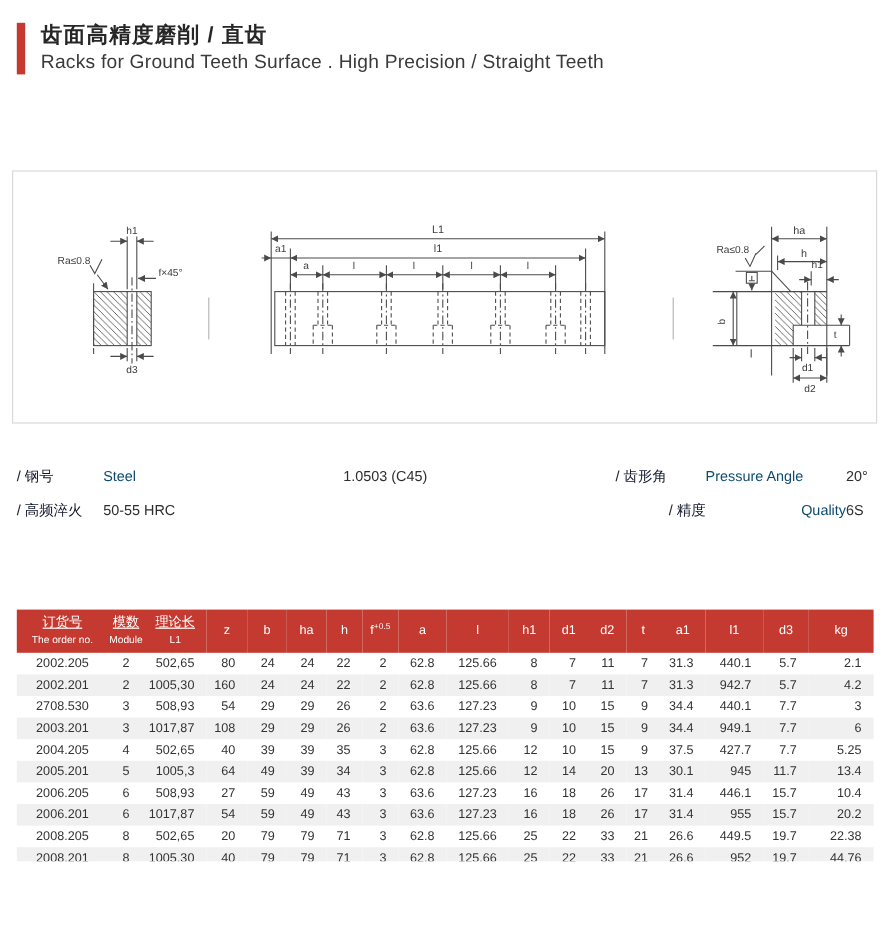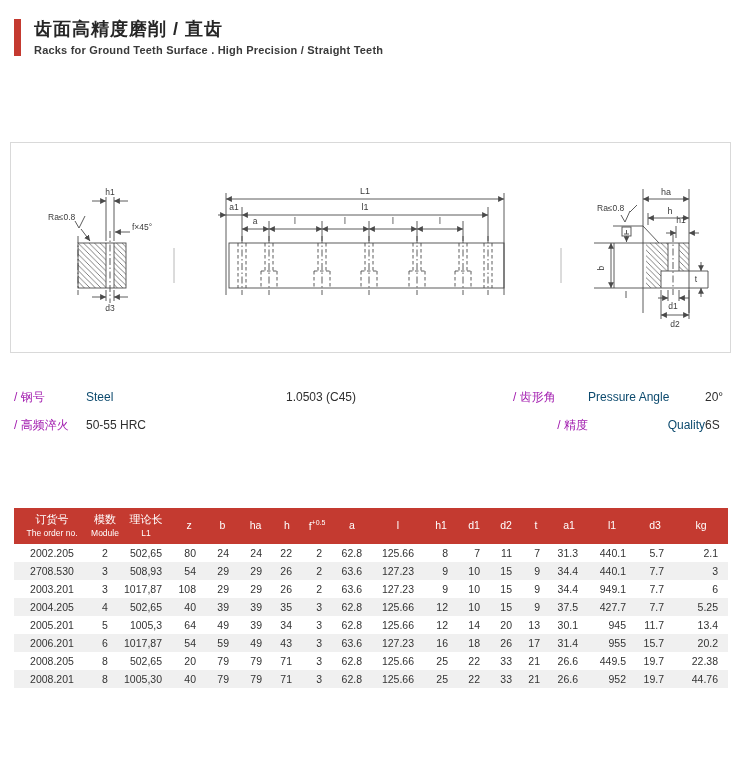--- a/index.html
+++ b/index.html
@@ -3,47 +3,47 @@
 <meta charset="utf-8">
 <style>
   html,body{margin:0;padding:0;background:#fff;}
   .page{position:relative;width:742px;height:718px;background:#fff;overflow:hidden;
         font-family:"Liberation Sans","DejaVu Sans",sans-serif;color:#2e2e2e;}
 
   
   .hdr{position:absolute;left:14px;top:19px;display:flex;align-items:stretch;}
   .hdr-bar{width:7px;background:#c43a30;margin-right:13px;}
   .hdr-title{font-size:18px;font-weight:bold;color:#262626;line-height:1.15;letter-spacing:1px;}
-  .hdr-sub{font-size:11px;color:#3a3a3a;margin-top:4px;letter-spacing:.2px;font-weight:bold;}
+  .hdr-sub{font-size:16px;color:#3a3a3a;margin-top:4px;letter-spacing:.2px;}
 
   
   .drawing-box{position:absolute;left:10px;top:142px;width:719px;height:209px;
                border:1px solid #d9d9d9;background:#fff;}
   .drawing-box svg{display:block;width:100%;height:100%;}
   .dim-t{font-size:9px;fill:#3c3c3c;}
   .dim-s{font-size:8.5px;fill:#3c3c3c;}
 
   
   .specs{position:absolute;left:0;top:386px;width:742px;font-size:12px;}
   .spec-row{position:absolute;display:flex;align-items:baseline;white-space:nowrap;}
-  .spec-cn{color:#a21caf;}
+  .spec-cn{color:#0f172a;}
   .spec-en{color:#0c4a6e;}
   .sr-l1{left:14px;top:3px;}  .sr-l2{left:14px;top:31px;}
   .sr-r1{left:513px;top:3px;} .sr-r2{left:513px;top:31px;text-align:right;}
   .sr-l1 .spec-cn,.sr-l2 .spec-cn{width:72px;}
   .sr-l1 .spec-en,.sr-l2 .spec-en{width:200px;}
   .sr-r1 .spec-cn,.sr-r2 .spec-cn{width:75px;}
   .sr-r1 .spec-en,.sr-r2 .spec-en{width:117px;}
 
   
   table.data{position:absolute;left:14px;top:508px;width:714px;border-collapse:collapse;
              table-layout:fixed;font-size:10.5px;color:#333;}
   table.data th{background:#c43a30;color:#fff;font-weight:normal;vertical-align:middle;
                 height:36px;padding:0;text-align:center;line-height:1.25;}
-  .th-cn{font-size:11px;} .th-en{font-size:8.5px;margin-top:1px;}
+  .th-cn{font-size:11px;text-decoration:underline;} .th-en{font-size:8.5px;margin-top:1px;}
   table.data th sup{font-size:7px;}
   table.data td{height:18px;padding:0 10px 0 0;text-align:right;vertical-align:middle;}
   table.data td.c-center{text-align:center;padding:0;}
   table.data tbody tr:nth-child(even){background:#f0f0f0;}
 </style>
 </head>
 <body>
 
 <div class="page">
 
@@ -338,20 +338,40 @@
           <td>8</td>
           <td>7</td>
           <td>11</td>
           <td>7</td>
           <td>31.3</td>
           <td>440.1</td>
           <td>5.7</td>
           <td>2.1</td>
         </tr>
         <tr>
+          <td class="c-center">2002.201</td>
+          <td class="c-center">2</td>
+          <td>1005,30</td>
+          <td>160</td>
+          <td>24</td>
+          <td>24</td>
+          <td>22</td>
+          <td>2</td>
+          <td>62.8</td>
+          <td>125.66</td>
+          <td>8</td>
+          <td>7</td>
+          <td>11</td>
+          <td>7</td>
+          <td>31.3</td>
+          <td>942.7</td>
+          <td>5.7</td>
+          <td>4.2</td>
+        </tr>
+        <tr>
           <td class="c-center">2708.530</td>
           <td class="c-center">3</td>
           <td>508,93</td>
           <td>54</td>
           <td>29</td>
           <td>29</td>
           <td>26</td>
           <td>2</td>
           <td>63.6</td>
           <td>127.23</td>
@@ -418,20 +438,40 @@
           <td>12</td>
           <td>14</td>
           <td>20</td>
           <td>13</td>
           <td>30.1</td>
           <td>945</td>
           <td>11.7</td>
           <td>13.4</td>
         </tr>
         <tr>
+          <td class="c-center">2006.205</td>
+          <td class="c-center">6</td>
+          <td>508,93</td>
+          <td>27</td>
+          <td>59</td>
+          <td>49</td>
+          <td>43</td>
+          <td>3</td>
+          <td>63.6</td>
+          <td>127.23</td>
+          <td>16</td>
+          <td>18</td>
+          <td>26</td>
+          <td>17</td>
+          <td>31.4</td>
+          <td>446.1</td>
+          <td>15.7</td>
+          <td>10.4</td>
+        </tr>
+        <tr>
           <td class="c-center">2006.201</td>
           <td class="c-center">6</td>
           <td>1017,87</td>
           <td>54</td>
           <td>59</td>
           <td>49</td>
           <td>43</td>
           <td>3</td>
           <td>63.6</td>
           <td>127.23</td>

